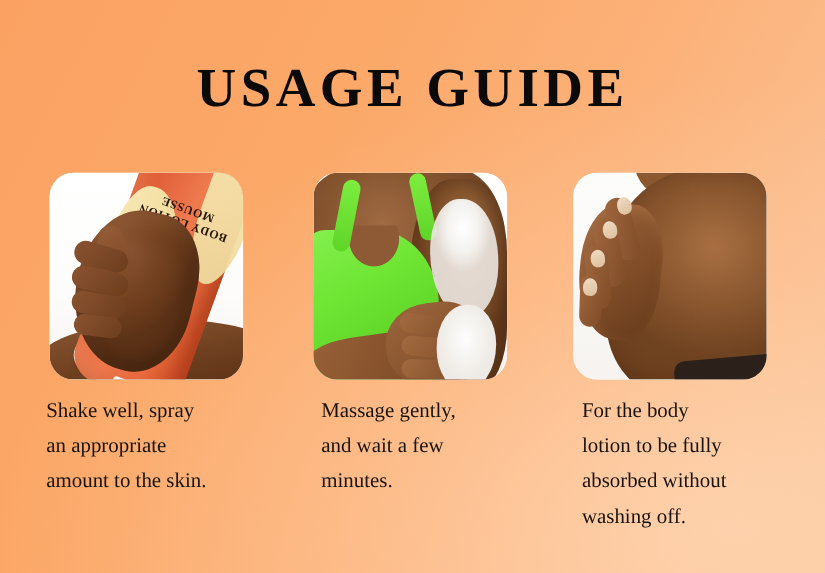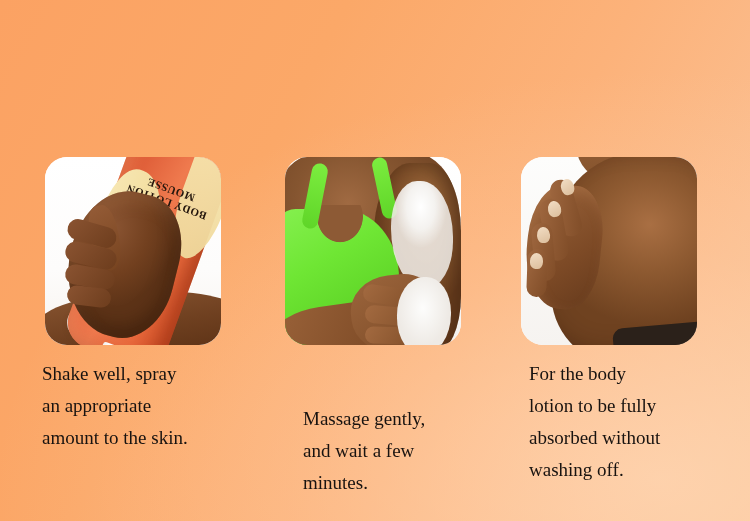--- a/index.html
+++ b/index.html
@@ -293,28 +293,29 @@
   .captions { position:absolute; top:358px; left:0; width:100%; }
   .cap {
     position:absolute; top:0;
     font-family:"Liberation Serif","DejaVu Serif",serif;
     font-size:19px;
     line-height:32px;
     color:#181310;
     white-space:pre-line;
   }
   .cap.t1 { left:42px; width:210px; }
-  .cap.t2 { left:303px; width:200px;margin-top:45px; }
+  .cap.t2 { left:292px; width:200px; }
   .cap.t3 { left:529px; width:195px; }
 </style>
 </head>
 <body>
 
 <div id="poster">
 
+  <div class="title">USAGE GUIDE</div>
 
   <div class="cards">
 
     <div class="card c1">
       <div class="photo p1">
         <div class="skin"></div>
         <div class="foam"></div>
         <div class="foam-b"></div>
         <div class="bottle">
           <div class="bottle-body"></div>

